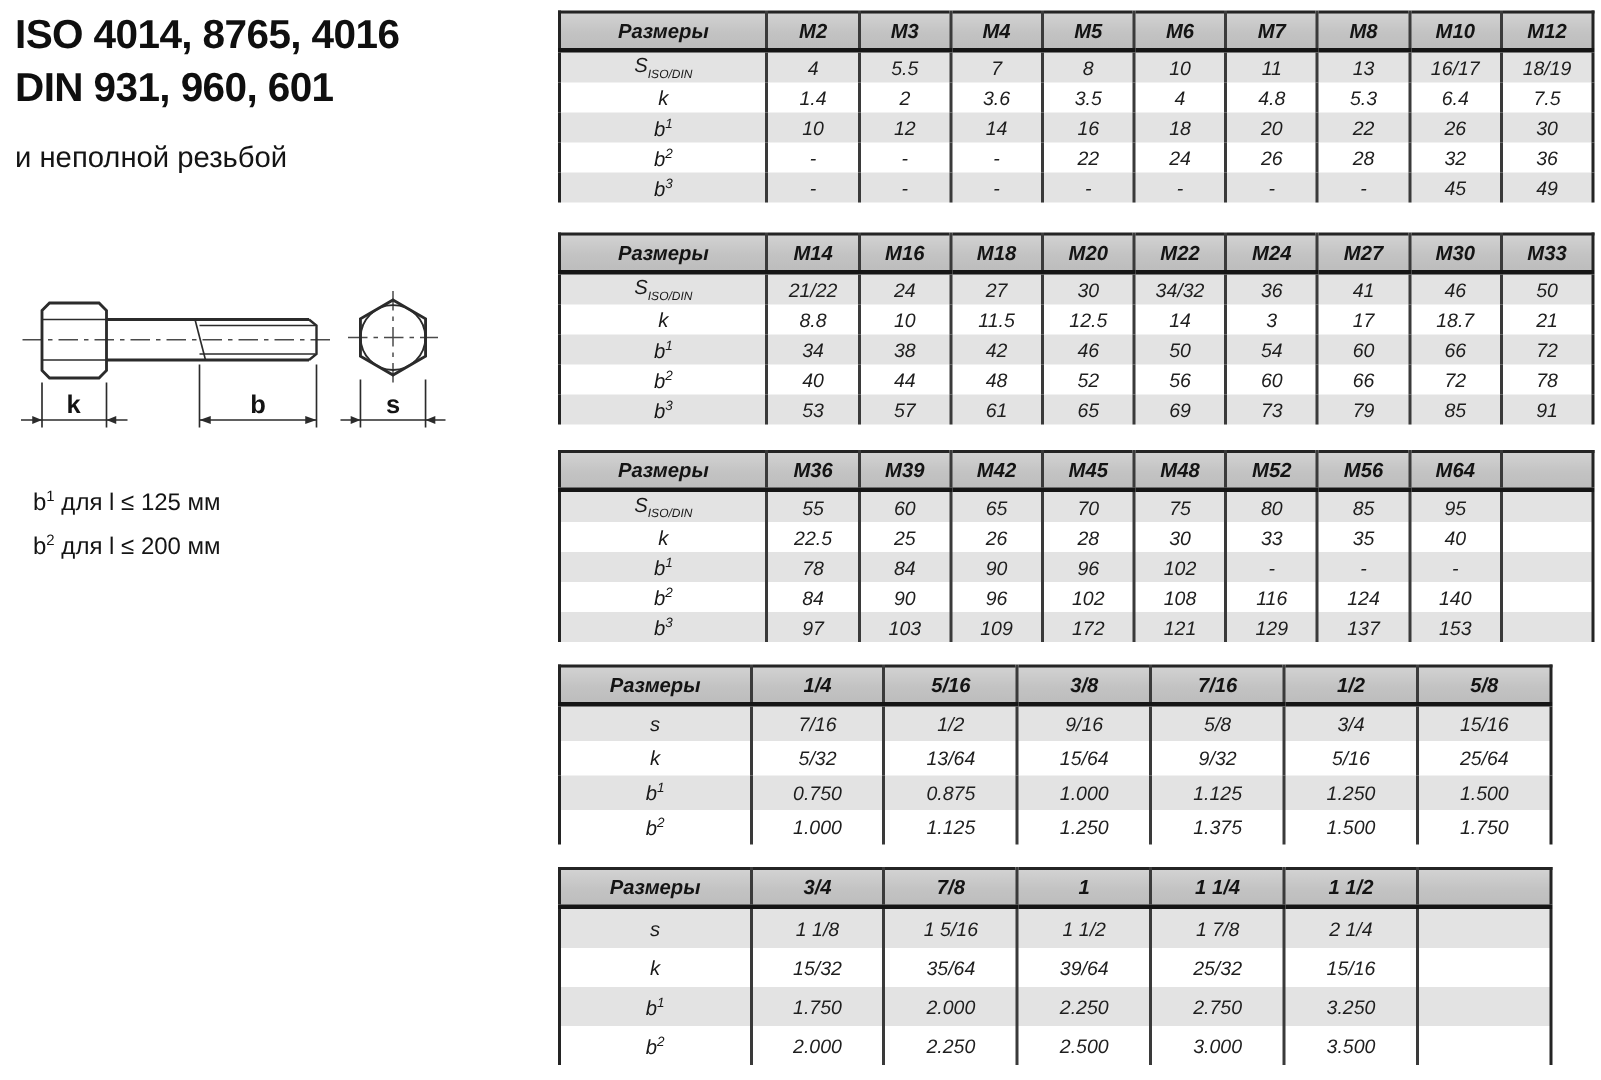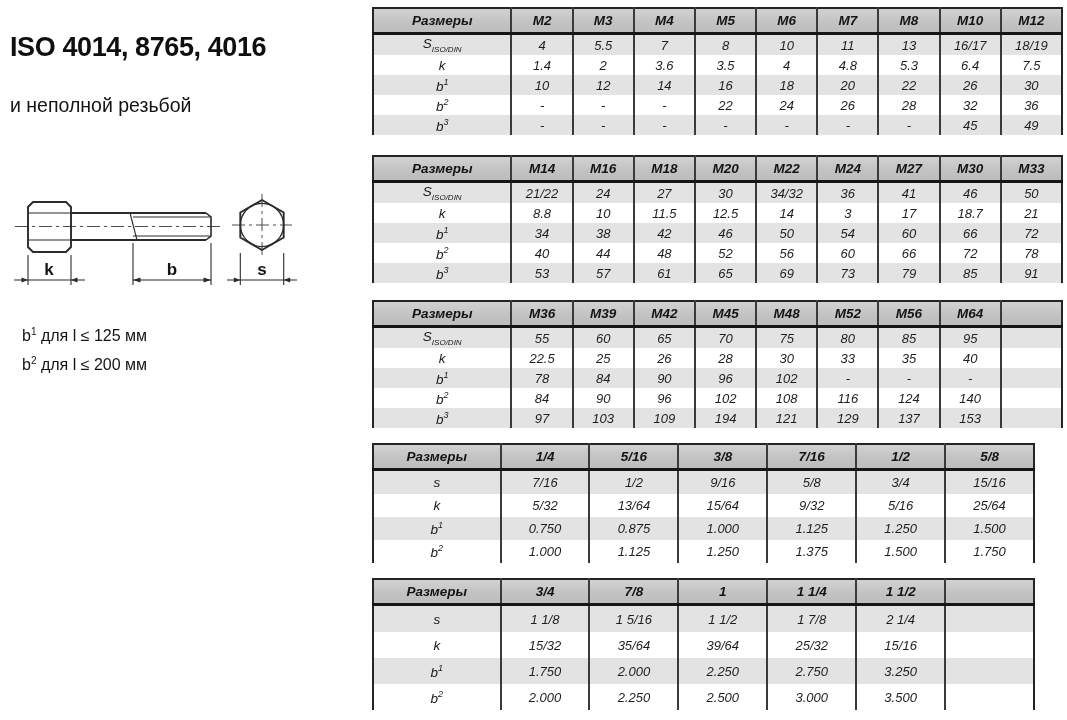--- a/index.html
+++ b/index.html
@@ -3,21 +3,21 @@
 <meta charset="utf-8">
 <style>
   html,body{margin:0;padding:0;}
   body{
     width:1067px;height:720px;position:relative;overflow:hidden;
     background:#ffffff;font-family:"Liberation Sans","DejaVu Sans",sans-serif;
     color:#161616;
   }
   
   .title-block{position:absolute;left:10px;top:6px;font-size:27px;font-weight:bold;
-    line-height:35px;letter-spacing:-0.4px;color:#0f0f0f;margin-top:24px;}
+    line-height:35px;letter-spacing:-0.4px;color:#0f0f0f;}
   .subtitle{position:absolute;left:10px;top:92px;font-size:19.5px;line-height:26px;color:#141414;}
   .drawing{position:absolute;left:5px;top:185px;}
   .cl{stroke:#4a4a4a;stroke-width:1;stroke-dasharray:13 4 3 4;fill:none;}
   .outline{stroke:#2b2b2b;fill:none;}
   .dimline{stroke:#2b2b2b;stroke-width:1.1;fill:none;}
   .arrow{fill:#2b2b2b;stroke:none;}
   .dimlbl{font-family:"Liberation Sans","DejaVu Sans",sans-serif;font-size:17px;font-weight:bold;
     fill:#141414;text-anchor:middle;}
   .notes{position:absolute;left:22px;top:320px;font-size:16px;line-height:24.5px;color:#141414;}
   .notes sup{font-size:10px;}
@@ -45,20 +45,21 @@
   .i4 col.c0,.i5 col.c0{width:19.3%;}
   .tbl td:first-child{font-size:13.5px;color:#191919;}
   .tbl td sub{font-size:8px;letter-spacing:0;}
   .tbl td sup{font-size:9px;}
 </style>
 </head>
 <body>
 
 <div class="title-block">
   <div>ISO 4014, 8765, 4016</div>
+  <div>DIN 931, 960, 601</div>
 </div>
 
 <div class="subtitle">
   <div>и неполной резьбой</div>
 </div>
 
 <svg class="drawing" width="340" height="140" viewBox="0 0 340 140">
 
   <g>
     <line class="cl" x1="10" y1="41.5" x2="218" y2="41.5"></line>
@@ -369,21 +370,21 @@
           <td>116</td>
           <td>124</td>
           <td>140</td>
           <td></td>
         </tr>
         <tr>
           <td><span>b</span><sup>3</sup></td>
           <td>97</td>
           <td>103</td>
           <td>109</td>
-          <td>194</td>
+          <td>172</td>
           <td>121</td>
           <td>129</td>
           <td>137</td>
           <td>153</td>
           <td></td>
         </tr>
       </tbody>
     </table>
   </div>
 <div class="tbl-slot" id="slot-3">

